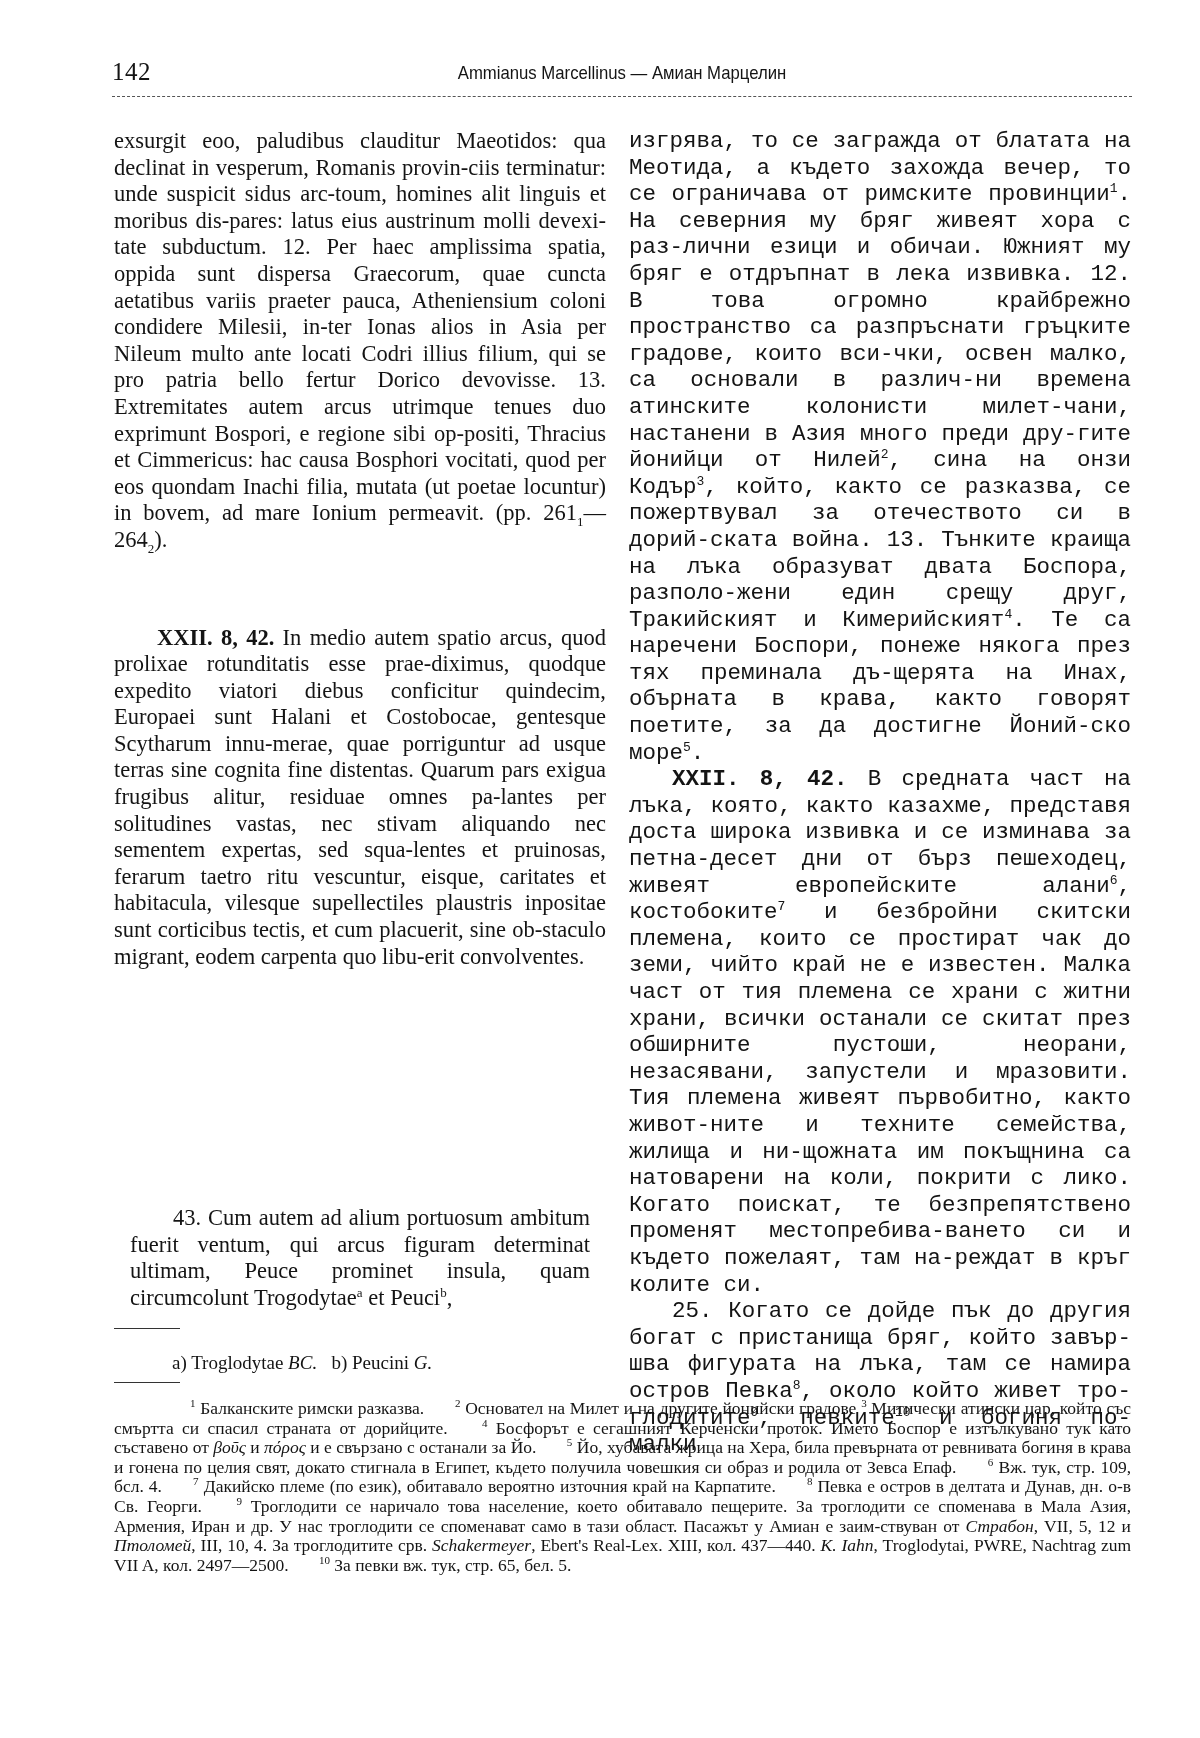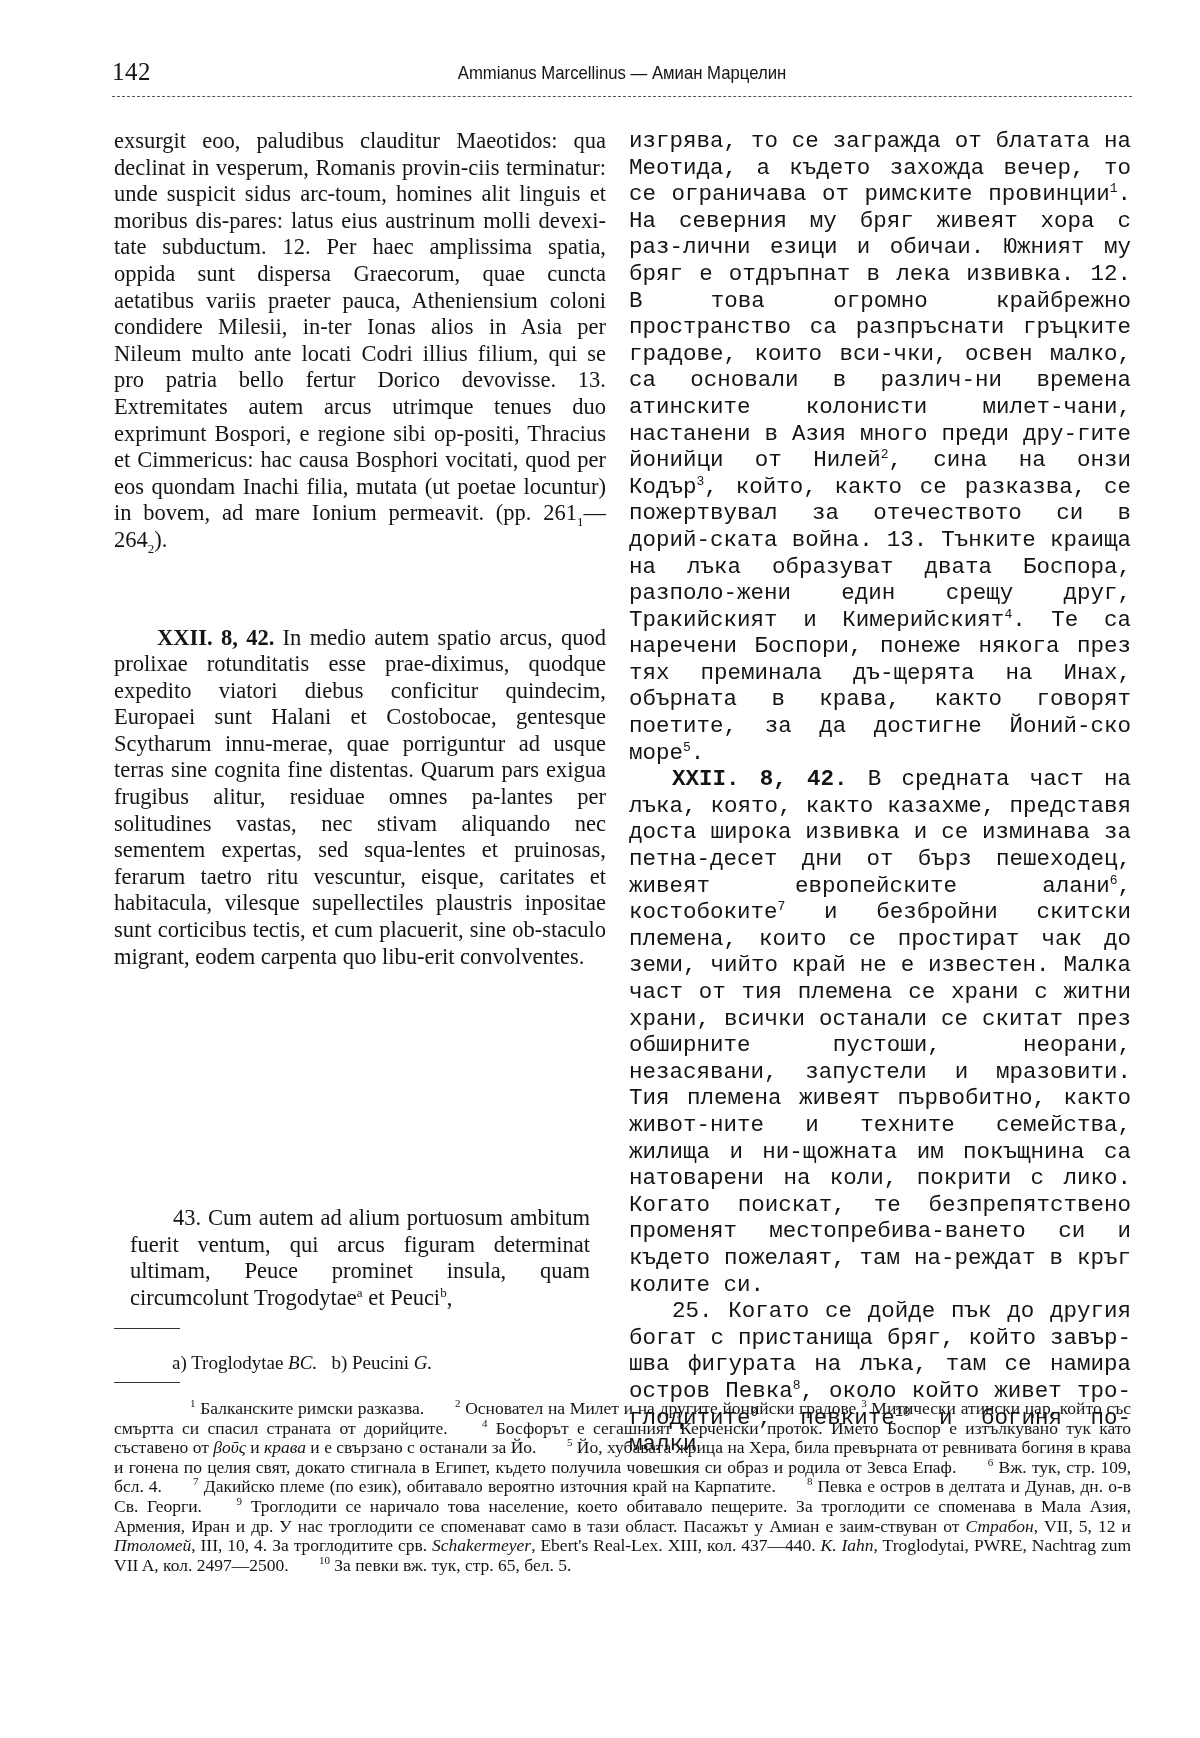--- a/index.html
+++ b/index.html
@@ -89,21 +89,21 @@
   <span>a) Troglodytae </span><i>BC.</i>&nbsp;&nbsp;
   <span>b) Peucini </span><i>G.</i>
 </div>
 <div class="short-rule" style="top:1382px;"></div>
 
 <div class="footnotes">
   <p class="para fn-first" style="margin:0;">
     <sup>1</sup><span> Балканските римски разказва.</span><span class="fn-sep"></span>
     <sup>2</sup><span> Основател на Милет и на другите йонийски градове</span>
     <sup>3</sup><span> Митически атински цар, който със смъртта си спасил страната от дорийците.</span><span class="fn-sep"></span>
-    <sup>4</sup><span> Босфорът е сегашният Керченски проток. Името Боспор е изтълкувано тук като съставено от </span><i>βοῦς</i><span> и </span><i>крава</i><span> и е свързано с останали за Йо.</span><span class="fn-sep"></span>
+    <sup>4</sup><span> Босфорът е сегашният Керченски проток. Името Боспор е изтълкувано тук като съставено от </span><i>βοῦς</i><span> и </span><i>πόρος</i><span> и е свързано с останали за Йо.</span><span class="fn-sep"></span>
     <sup>5</sup><span> Йо, хубавата жрица на Хера, била превърната от ревнивата богиня в крава и гонена по целия свят, докато стигнала в Египет, където получила човешкия си образ и родила от Зевса Епаф.</span><span class="fn-sep"></span>
     <sup>6</sup><span> Вж. тук, стр. 109, бсл. 4.</span><span class="fn-sep"></span>
     <sup>7</sup><span> Дакийско племе (по език), обитавало вероятно източния край на Карпатите.</span><span class="fn-sep"></span>
     <sup>8</sup><span> Певка е остров в делтата и Дунав, дн. о-в Св. Георги.</span><span class="fn-sep"></span>
     <sup>9</sup><span> Троглодити се наричало това население, което обитавало пещерите. За троглодити се споменава в Мала Азия, Армения, Иран и др. У нас троглодити се споменават само в тази област. Пасажът у Амиан е заим-ствуван от </span><i>Страбон</i><span>, VII, 5, 12 и </span><i>Птоломей</i><span>, III, 10, 4. За троглодитите срв. </span><i>Schakermeyer</i><span>, Ebert's Real-Lex. XIII, кол. 437—440. </span><i>K. Iahn</i><span>, Troglodytai, PWRE, Nachtrag zum VII A, кол. 2497—2500.</span><span class="fn-sep"></span>
     <sup>10</sup><span> За певки вж. тук, стр. 65, бел. 5.</span>
   </p>
 </div>
 
 </body></html>

